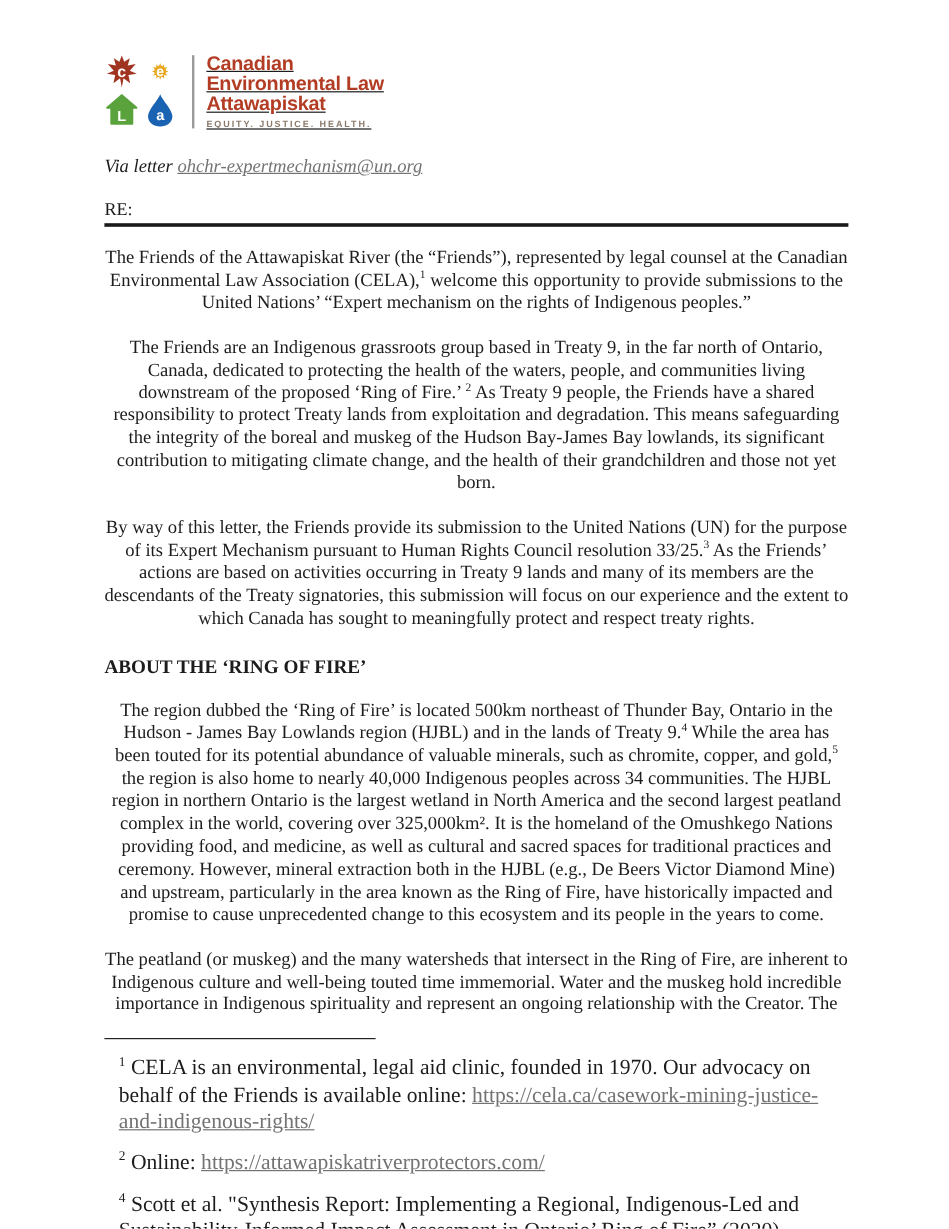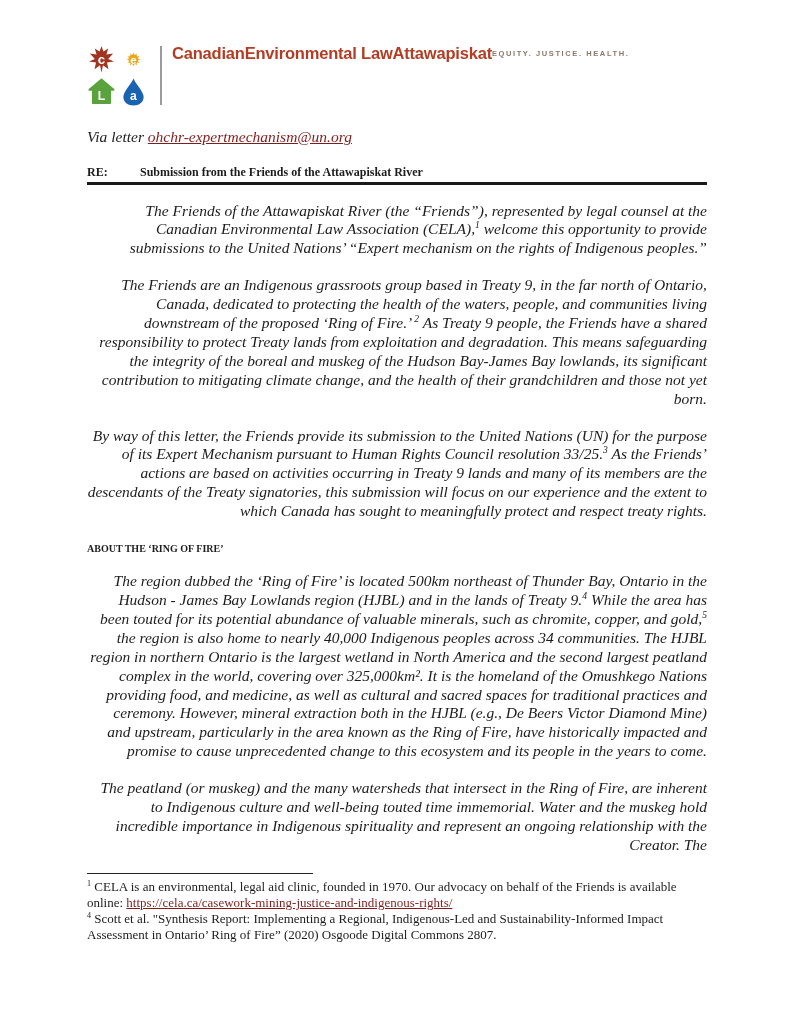--- a/index.html
+++ b/index.html
@@ -21,63 +21,62 @@
   
   .logo-row { display: flex; align-items: stretch; margin-bottom: 22px; }
   .logo-icons {
     display: grid;
     grid-template-columns: 29px 29px;
     grid-template-rows: 29px 29px;
     gap: 3px;
   }
   .logo-icons svg { width: 29px; height: 29px; display: block; }
   .logo-sep { width: 2px; background: #9b9b9b; margin: 1px 10px 1px 12px; }
-  .logo-text { display: flex; flex-direction: row; justify-content: flex-start; padding-top: 0; }
+  .logo-text { display: flex; flex-direction: column; justify-content: flex-start; padding-top: 0; text-decoration: underline; }
   .org-line {
     font-family: "Liberation Sans", sans-serif;
     font-weight: bold;
     font-size: 16.5px;
     line-height: 1.02;
     letter-spacing: -0.2px;
     color: #b23d24;
   }
   .tagline {
     font-family: "Liberation Sans", sans-serif;
     font-weight: bold;
     font-size: 7.5px;
     letter-spacing: 1.6px;
     color: #8a796a;
     margin-top: 4px;
   }
   
   .date { margin: 0 0 19px 0; font-size: 15.5px; }
   .via { margin: 0 0 19px 0; font-size: 15.5px; font-style: italic; }
-  .doc-link { color: #7f1d1d; text-decoration: underline; cursor: pointer; }
-  .re-block { display: flex; font-weight: bold; font-size: 12px; margin: 0 0 0 0; }
+  .doc-link { color: #737373; text-decoration: underline; cursor: pointer; }
+  .re-block { display: flex; font-weight: normal; font-size: 15px; margin: 0 0 0 0; }
   .re-label { width: 53px; flex: 0 0 53px; }
   .re-lines div { line-height: 1.25; }
   .rule { height: 2.5px; background: #1a1a1a; margin: 2px 0 17px 0; }
   .body-p {
     margin: 0 0 18px 0;
     font-size: 15.5px;
     line-height: 1.22;
-    text-align: right;
-    font-style: italic;
+    text-align: center;
   }
   sup { font-size: 0.62em; line-height: 0; }
   .section-heading {
-    font-size: 10px;
+    font-size: 16px;
     font-weight: bold;
     margin: 22px 0 18px 0;
   }
   
   .fn-sep { width: 226px; border-top: 1.6px solid #222; margin: 6px 0 5px 0; }
   .fn {
-    margin: 0;
-    font-size: 13px;
+    margin: 12px;
+    font-size: 18px;
     line-height: 1.24;
   }
 </style>
 </head>
 <body>
 
 <div class="page">
 
   <header class="logo-row">
     <div class="logo-icons">
@@ -107,35 +106,35 @@
       <div class="tagline">EQUITY. JUSTICE. HEALTH.</div>
     </div>
   </header>
 
 
   <p class="via"><span>Via letter </span><a class="doc-link">ohchr-expertmechanism@un.org</a></p>
 
   <div class="re-block">
     <div class="re-label">RE:</div>
     <div class="re-lines">
-      <div>Submission from the Friends of the Attawapiskat River</div>
     </div>
   </div>
 
   <div class="rule"></div>
 
   <p class="body-p"><span>The Friends of the Attawapiskat River (the “Friends”), represented by legal counsel at the Canadian Environmental Law Association (CELA),</span><sup>1</sup><span> welcome this opportunity to provide submissions to the United Nations’ “Expert mechanism on the rights of Indigenous peoples.”</span></p>
   <p class="body-p"><span>The Friends are an Indigenous grassroots group based in Treaty 9, in the far north of Ontario, Canada, dedicated to protecting the health of the waters, people, and communities living downstream of the proposed ‘Ring of Fire.’ </span><sup>2</sup><span> As Treaty 9 people, the Friends have a shared responsibility to protect Treaty lands from exploitation and degradation. This means safeguarding the integrity of the boreal and muskeg of the Hudson Bay-James Bay lowlands, its significant contribution to mitigating climate change, and the health of their grandchildren and those not yet born.</span></p>
   <p class="body-p"><span>By way of this letter, the Friends provide its submission to the United Nations (UN) for the purpose of its Expert Mechanism pursuant to Human Rights Council resolution 33/25.</span><sup>3</sup><span> As the Friends’ actions are based on activities occurring in Treaty 9 lands and many of its members are the descendants of the Treaty signatories, this submission will focus on our experience and the extent to which Canada has sought to meaningfully protect and respect treaty rights.</span></p>
 
   <h2 class="section-heading">ABOUT THE ‘RING OF FIRE’</h2>
 
   <p class="body-p"><span>The region dubbed the ‘Ring of Fire’ is located 500km northeast of Thunder Bay, Ontario in the Hudson - James Bay Lowlands region (HJBL) and in the lands of Treaty 9.</span><sup>4</sup><span> While the area has been touted for its potential abundance of valuable minerals, such as chromite, copper, and gold,</span><sup>5</sup><span> the region is also home to nearly 40,000 Indigenous peoples across 34 communities. The HJBL region in northern Ontario is the largest wetland in North America and the second largest peatland complex in the world, covering over 325,000km². It is the homeland of the Omushkego Nations providing food, and medicine, as well as cultural and sacred spaces for traditional practices and ceremony.  However, mineral extraction both in the HJBL (e.g., De Beers Victor Diamond Mine) and upstream, particularly in the area known as the Ring of Fire, have historically impacted and promise to cause unprecedented change to this ecosystem and its people in the years to come.</span></p>
   <p class="body-p"><span>The peatland (or muskeg) and the many watersheds that intersect in the Ring of Fire, are inherent to Indigenous culture and well-being touted time immemorial. Water and the muskeg hold incredible importance in Indigenous spirituality and represent an ongoing relationship with the Creator. The</span></p>
 
   <div class="fn-sep"></div>
   <div>
     <p class="fn"><sup>1</sup><span> CELA is an environmental, legal aid clinic, founded in 1970. Our advocacy on behalf of the Friends is available online: </span><a class="doc-link">https://cela.ca/casework-mining-justice-and-indigenous-rights/</a></p>
+    <p class="fn"><sup>2</sup><span> Online: </span><a class="doc-link">https://attawapiskatriverprotectors.com/</a></p>
     <p class="fn"><sup>4</sup><span> Scott et al. "Synthesis Report: Implementing a Regional, Indigenous-Led and Sustainability-Informed Impact Assessment in Ontario’ Ring of Fire” (2020) Osgoode Digital Commons 2807.</span></p>
 
   </div>
 
 </div>
 
 </body></html>

